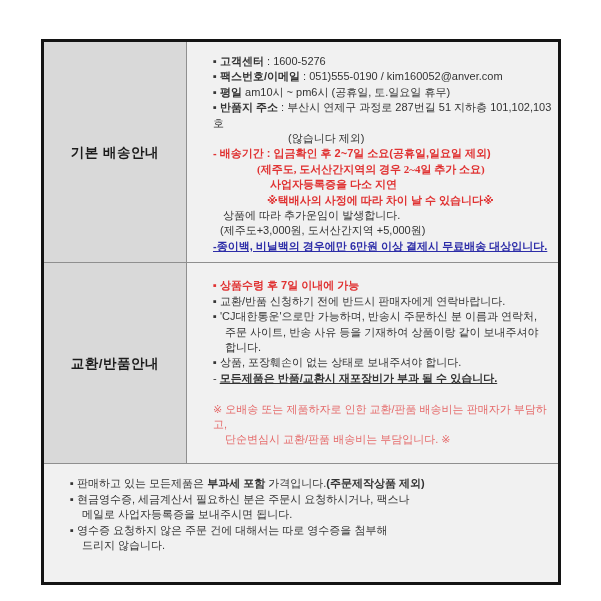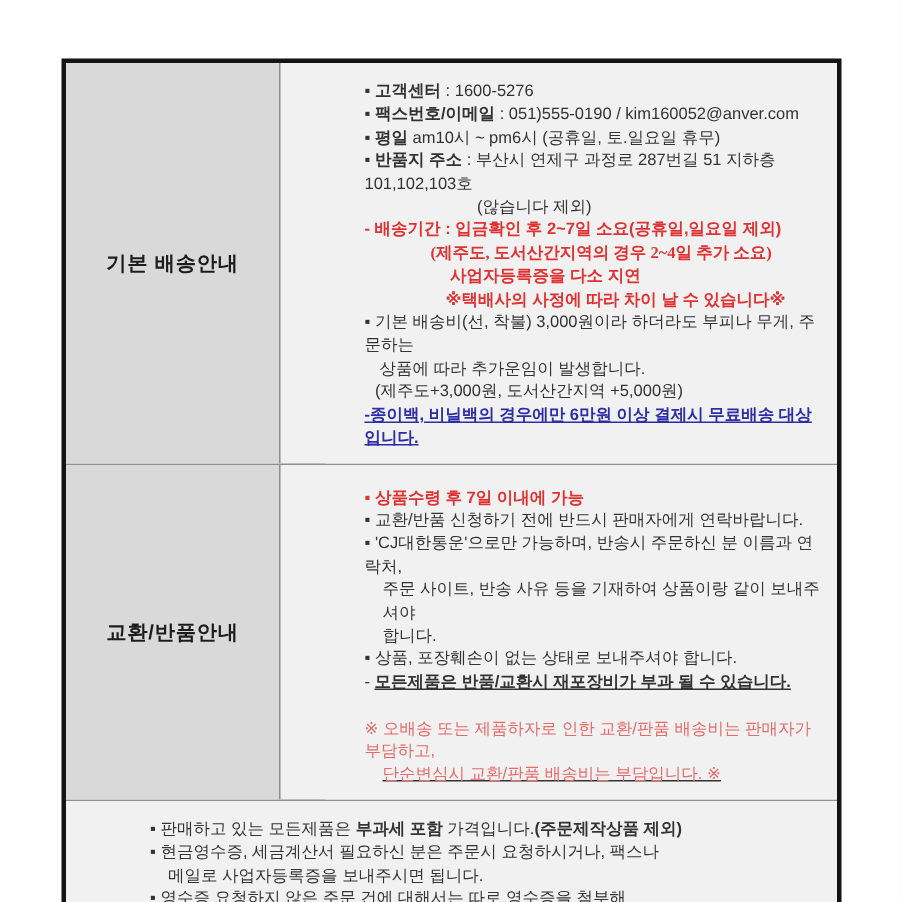--- a/index.html
+++ b/index.html
@@ -19,21 +19,21 @@
   .row:first-child{border-top:none;}
   .row-basic{min-height:213px;}
   .row-exchange{min-height:201px;}
   .row-receipt{min-height:119px;}
   .cell-head{
     width:143px;flex:0 0 143px;background:var(--header-bg);
     display:flex;flex-direction:column;align-items:center;justify-content:center;
     text-align:center;font-weight:bold;font-size:13.5px;line-height:19px;
     color:#1c1c1c;border-right:1px solid var(--border-inner);letter-spacing:0.5px;
   }
-  .cell-body{flex:1;background:var(--content-bg);padding:12px 6px 8px 26px;margin-left:30px;}
+  .cell-body{flex:1;background:var(--content-bg);padding:12px 6px 8px 26px;}
   .row-exchange .cell-body{padding-top:15px;}
   .line{font-size:11px;line-height:15.4px;white-space:pre-wrap;color:var(--text);}
   .seg-b{font-weight:bold;}
   .seg-rb{color:var(--red);font-weight:bold;}
   .seg-r{color:var(--red-light);}
   .seg-bu{font-weight:bold;text-decoration:underline;}
   .seg-blu{color:var(--blue);font-weight:bold;text-decoration:underline;}
 </style>
 </head>
 <body>
@@ -46,41 +46,40 @@
     <div class="cell-body">
         <div class="line"><span>▪ </span><span class="seg-b">고객센터</span><span> : 1600-5276</span></div>
         <div class="line"><span>▪ </span><span class="seg-b">팩스번호/이메일</span><span> : 051)555-0190 / kim160052@anver.com</span></div>
         <div class="line"><span>▪ </span><span class="seg-b">평일</span><span> am10시 ~ pm6시 (공휴일, 토.일요일 휴무)</span></div>
         <div class="line"><span>▪ </span><span class="seg-b">반품지 주소</span><span> : 부산시 연제구 과정로 287번길 51 지하층 101,102,103호</span></div>
         <div class="line" style="padding-left: 75px;"><span>(않습니다 제외)</span></div>
         <div class="line"><span class="seg-rb">- 배송기간 : 입금확인 후 2~7일 소요(공휴일,일요일 제외)</span></div>
         <div class="line" style="padding-left: 44px; font-family: Liberation Serif, serif;"><span class="seg-rb">(제주도, 도서산간지역의 경우 2~4일 추가 소요)</span></div>
         <div class="line" style="padding-left: 57px;"><span class="seg-rb">사업자등록증을 다소 지연</span></div>
         <div class="line" style="padding-left: 54px;"><span class="seg-rb">※택배사의 사정에 따라 차이 날 수 있습니다※</span></div>
-        <div class="line"><span>▪ 기본 배송비(선, 착불) 3,000원이라 하더라도 부피나 무게, 주문하는</span></div>
         <div class="line" style="padding-left: 10px;"><span>상품에 따라 추가운임이 발생합니다.</span></div>
         <div class="line" style="padding-left: 7px;"><span>(제주도+3,000원, 도서산간지역 +5,000원)</span></div>
         <div class="line"><span class="seg-blu">-종이백, 비닐백의 경우에만 6만원 이상 결제시 무료배송 대상입니다.</span></div>
       </div>
   </div>
   <div class="row row-exchange">
     <div class="cell-head">
         <div>교환/반품안내</div>
       </div>
     <div class="cell-body">
         <div class="line"><span class="seg-rb">▪ 상품수령 후 7일 이내에 가능</span></div>
         <div class="line"><span>▪ 교환/반품 신청하기 전에 반드시 판매자에게 연락바랍니다.</span></div>
         <div class="line"><span>▪ 'CJ대한통운'으로만 가능하며, 반송시 주문하신 분 이름과 연락처,</span></div>
         <div class="line" style="padding-left: 12px;"><span>주문 사이트, 반송 사유 등을 기재하여 상품이랑 같이 보내주셔야</span></div>
         <div class="line" style="padding-left: 12px;"><span>합니다.</span></div>
         <div class="line"><span>▪ 상품, 포장훼손이 없는 상태로 보내주셔야 합니다.</span></div>
         <div class="line"><span>- </span><span class="seg-bu">모든제품은 반품/교환시 재포장비가 부과 될 수 있습니다.</span></div>
         <div class="line">&nbsp;</div>
         <div class="line"><span class="seg-r">※ 오배송 또는 제품하자로 인한 교환/판품 배송비는 판매자가 부담하고,</span></div>
-        <div class="line" style="padding-left: 12px; text-decoration: underline;"><span class="seg-r">단순변심시 교환/판품 배송비는 부담입니다. ※</span></div>
+        <div class="line" style="padding-left: 12px;"><span class="seg-r">단순변심시 교환/판품 배송비는 부담입니다. ※</span></div>
       </div>
   </div>
   <div class="row row-receipt">
     <div class="cell-body">
         <div class="line"><span>▪ 판매하고 있는 모든제품은 </span><span class="seg-b">부과세 포함</span><span> 가격입니다.</span><span class="seg-b">(주문제작상품 제외)</span></div>
         <div class="line"><span>▪ 현금영수증, 세금계산서 필요하신 분은 주문시 요청하시거나, 팩스나</span></div>
         <div class="line" style="padding-left: 12px;"><span>메일로 사업자등록증을 보내주시면 됩니다.</span></div>
         <div class="line"><span>▪ 영수증 요청하지 않은 주문 건에 대해서는 따로 영수증을 첨부해</span></div>
         <div class="line" style="padding-left: 12px;"><span>드리지 않습니다.</span></div>
       </div>

